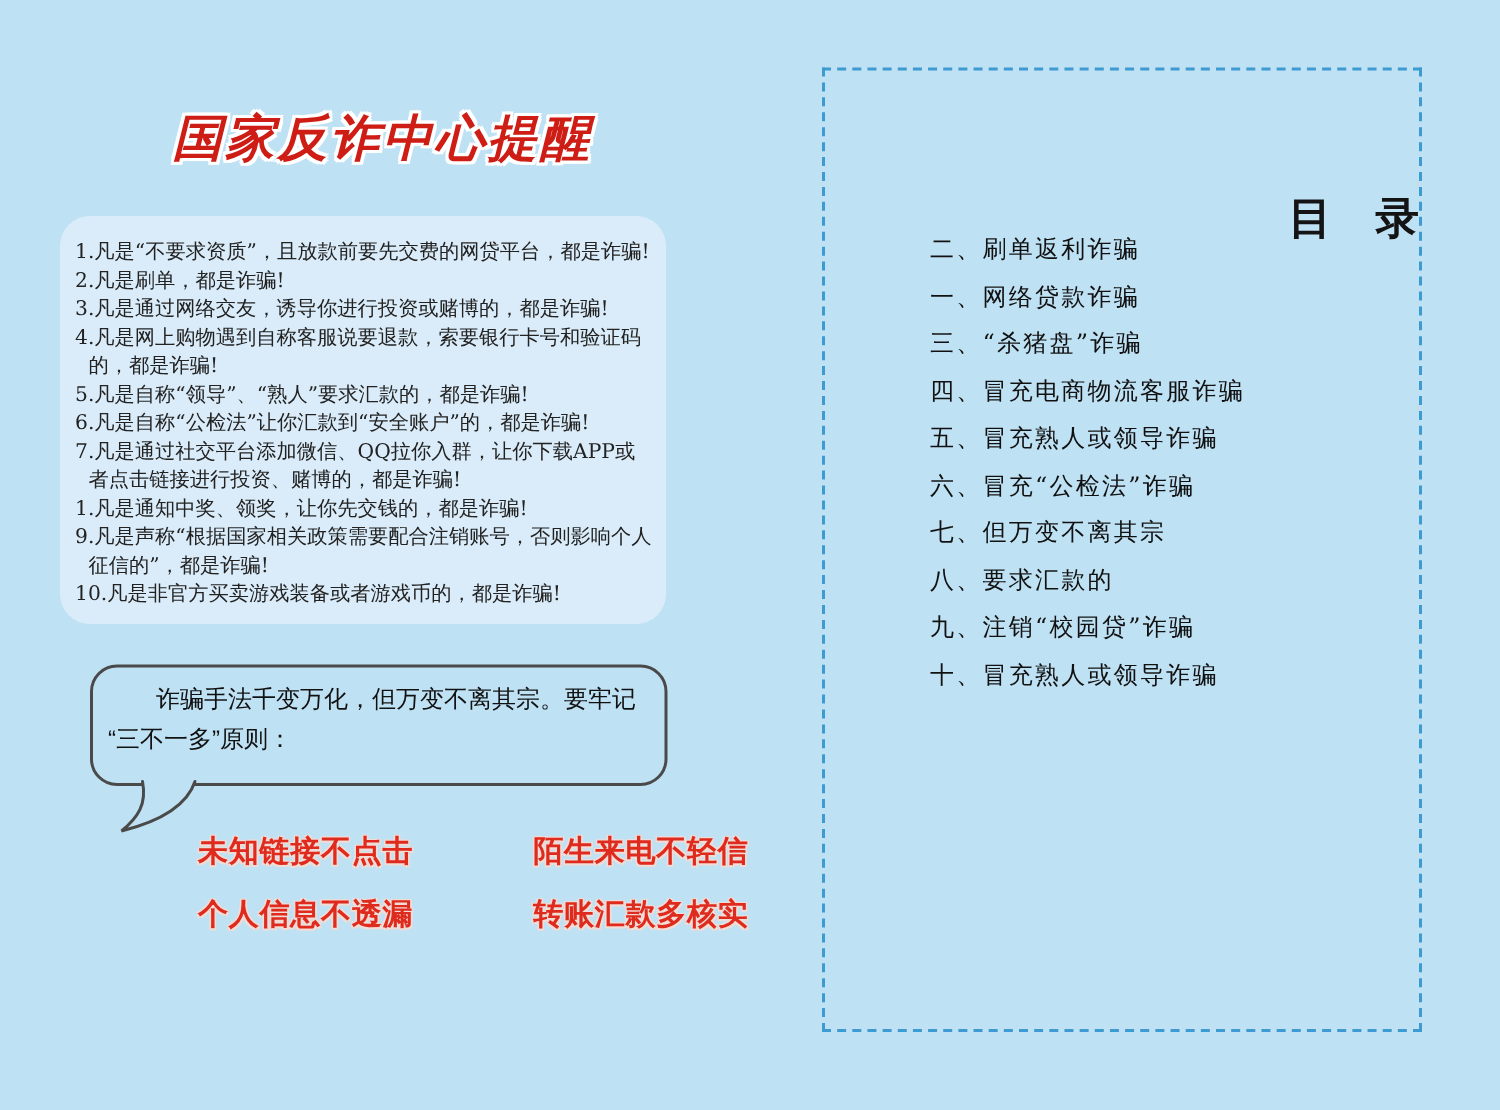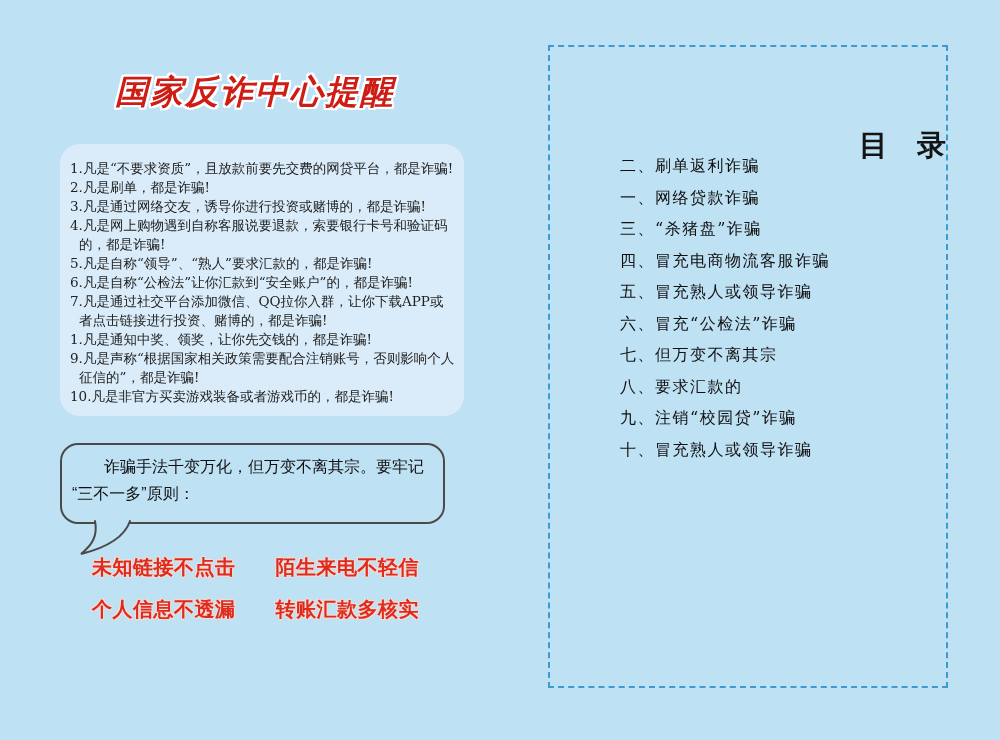--- a/index.html
+++ b/index.html
@@ -28,21 +28,21 @@
     text-shadow:
       -2px -2px 0 #ffffff, 2px -2px 0 #ffffff,
       -2px  2px 0 #ffffff, 2px  2px 0 #ffffff,
        0   -2px 0 #ffffff, 0    2px 0 #ffffff,
       -2px  0   0 #ffffff, 2px  0   0 #ffffff;
     white-space: nowrap;
   }
 
   .tips-box {
     position: absolute;
-    left: 60px; top: 144px; width: 404px; height: 272px;
+    left: 40px; top: 144px; width: 404px; height: 272px;
     background: #daecf9;
     border-radius: 20px;
     padding: 15px 9px 0 10px;
   }
   .tips-list { list-style: none; }
   .tips-list li {
     font-family: "DejaVu Serif", serif;
     font-size: 13.5px;
     line-height: 19px;
     color: #222222;
@@ -70,20 +70,21 @@
   }
   .slogan {
     font-size: 20px;
     font-weight: bold;
     color: #df2b1e;
     letter-spacing: 0.5px;
     text-shadow:
       -1px -1px 0 #f2dcd6, 1px -1px 0 #f2dcd6,
       -1px  1px 0 #f2dcd6, 1px  1px 0 #f2dcd6;
     white-space: nowrap;
+    margin-left: 40px;
   }
 
   
   .right-page {
     position: absolute;
     left: 548px; top: 45px; width: 400px; height: 643px;
     border: 2px dashed #3e9bd2;
   }
   .toc-title {
     position: absolute;

